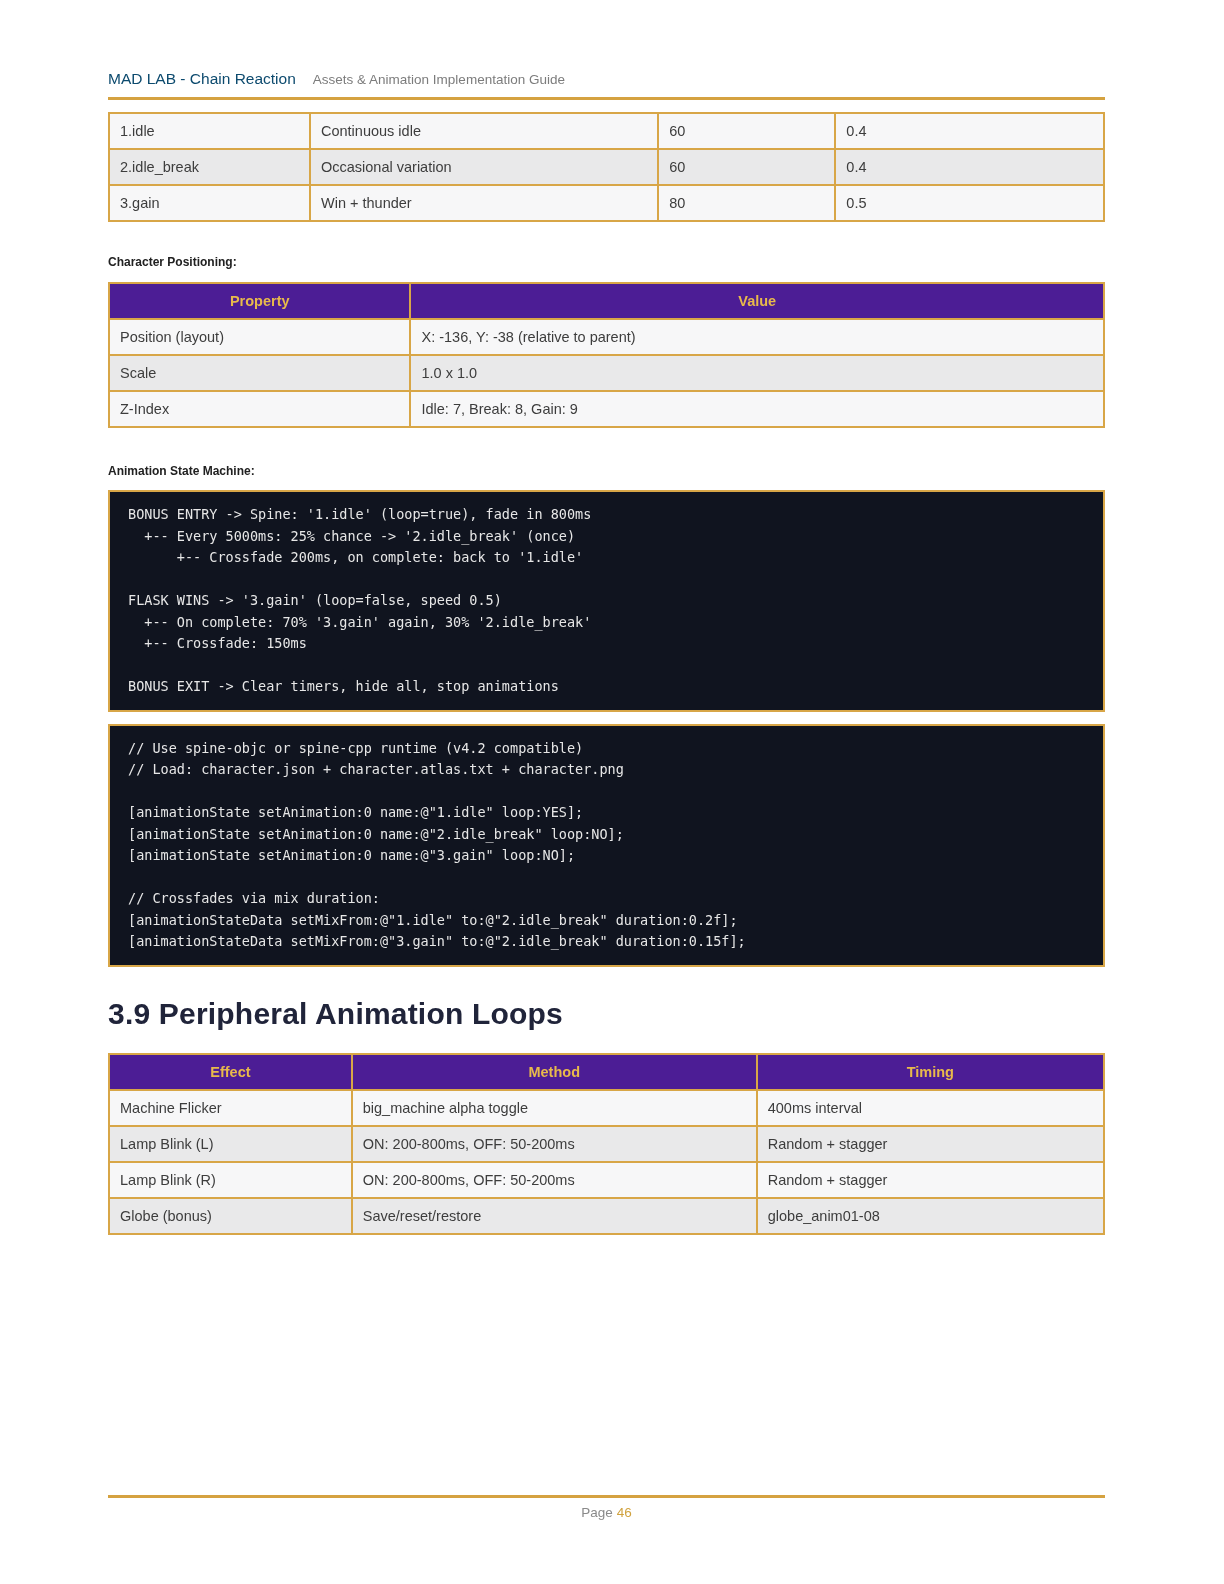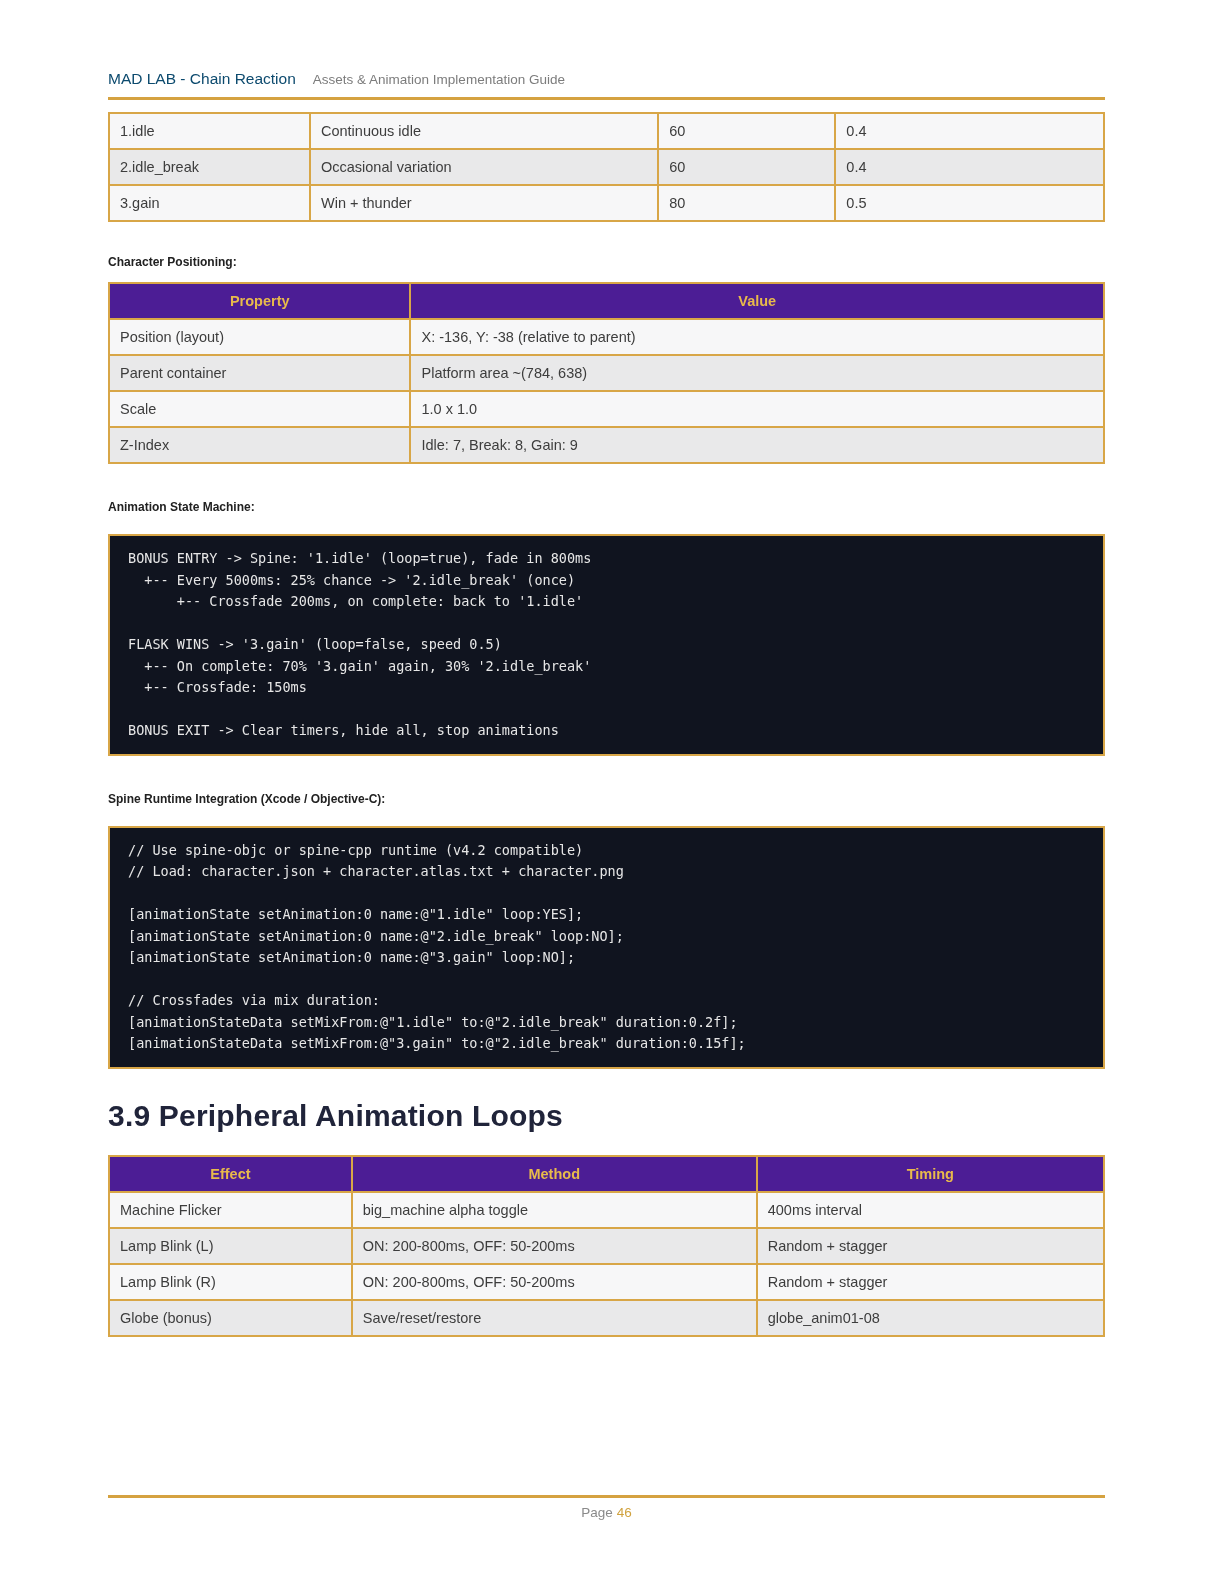--- a/index.html
+++ b/index.html
@@ -90,21 +90,21 @@
   h1.big {
     font-size: 30px;
     font-weight: bold;
     color: #20243a;
     margin-top: 30px;
     letter-spacing: 0.2px;
   }
 
   
   pre.code {
-    margin-top: 20px;
+    margin-top: 12px;
     background: #10141f;
     border: 2px solid #d8a647;
     color: #e7e7e7;
     font-family: "DejaVu Sans Mono", monospace;
     font-size: 13.5px;
     line-height: 21.5px;
     padding: 12px 18px;
     white-space: pre;
     overflow: hidden;
   }
@@ -178,24 +178,20 @@
         <th>Property</th>
         <th>Value</th>
       </tr>
     </thead>
     <tbody>
       <tr>
         <td>Position (layout)</td>
         <td>X: -136, Y: -38 (relative to parent)</td>
       </tr>
       <tr>
-        <td>Parent container</td>
-        <td>Platform area ~(784, 638)</td>
-      </tr>
-      <tr>
         <td>Scale</td>
         <td>1.0 x 1.0</td>
       </tr>
       <tr>
         <td>Z-Index</td>
         <td>Idle: 7, Break: 8, Gain: 9</td>
       </tr>
     </tbody>
   </table>
 
@@ -203,21 +199,20 @@
   <pre class="code">BONUS ENTRY -&gt; Spine: '1.idle' (loop=true), fade in 800ms
   +-- Every 5000ms: 25% chance -&gt; '2.idle_break' (once)
       +-- Crossfade 200ms, on complete: back to '1.idle'
 
 FLASK WINS -&gt; '3.gain' (loop=false, speed 0.5)
   +-- On complete: 70% '3.gain' again, 30% '2.idle_break'
   +-- Crossfade: 150ms
 
 BONUS EXIT -&gt; Clear timers, hide all, stop animations</pre>
 
-  <h3 class="sec sm2">Spine Runtime Integration (Xcode / Objective-C):</h3>
   <pre class="code">// Use spine-objc or spine-cpp runtime (v4.2 compatible)
 // Load: character.json + character.atlas.txt + character.png
 
 [animationState setAnimation:0 name:@"1.idle" loop:YES];
 [animationState setAnimation:0 name:@"2.idle_break" loop:NO];
 [animationState setAnimation:0 name:@"3.gain" loop:NO];
 
 // Crossfades via mix duration:
 [animationStateData setMixFrom:@"1.idle" to:@"2.idle_break" duration:0.2f];
 [animationStateData setMixFrom:@"3.gain" to:@"2.idle_break" duration:0.15f];</pre>

